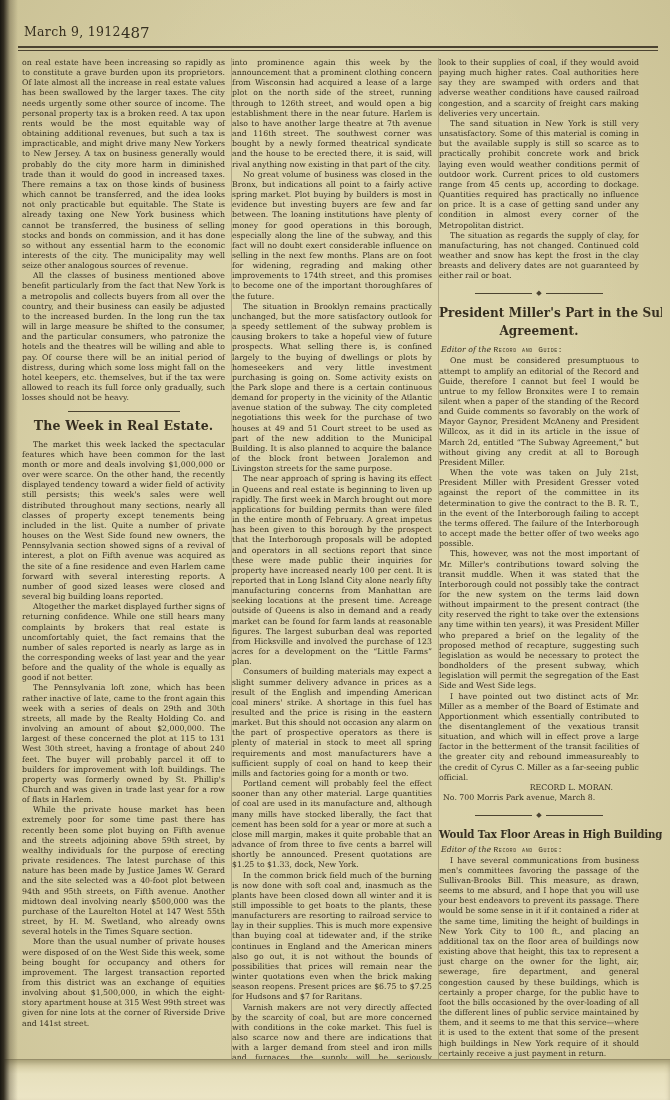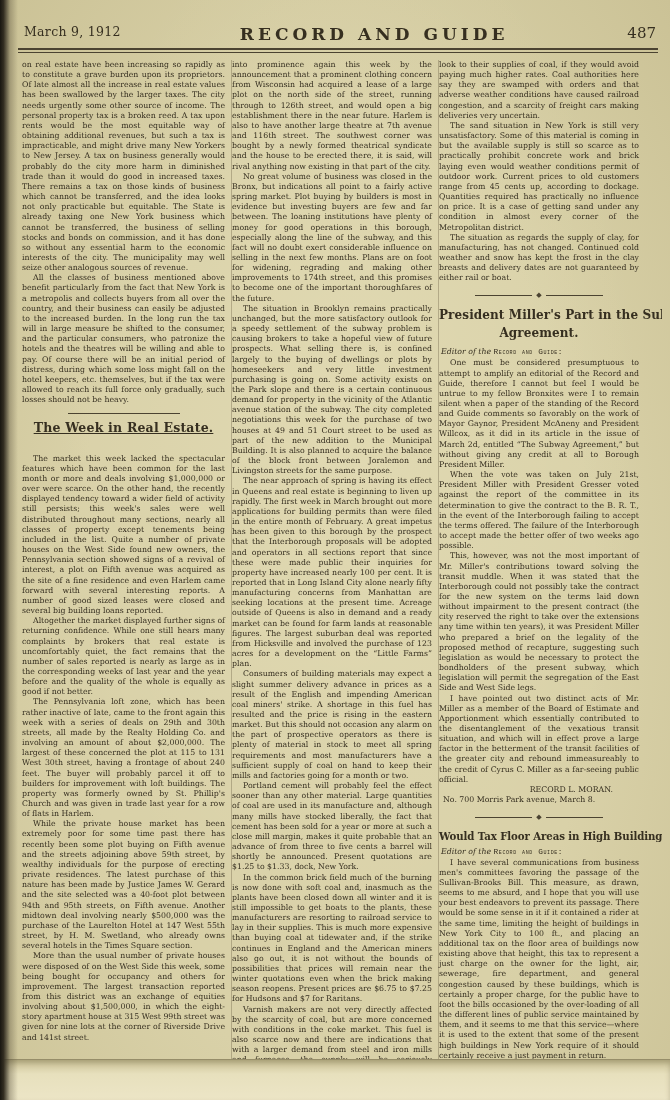--- a/index.html
+++ b/index.html
@@ -41,21 +41,21 @@
     font-size:7.8px;line-height:10.15px;text-align:justify;
     text-justify:inter-word;
   }
   .col-mid,.col-right{border-left:1px solid rgba(100,90,64,0.35);margin-left:6px;width:200px;}
   .para{margin:0;text-indent:11px;}
   .cont .para:first-child{text-indent:0;}
   
   .center-rule{width:112px;margin:8px auto 7px;border-top:1px solid #4b4331;}
   .section-heading{
     text-align:center;font-size:12.5px;font-weight:bold;letter-spacing:0.2px;
-    margin:0 0 18px;text-indent:0;line-height:1.15;text-decoration:underline;
+    margin:0 0 6px;text-indent:0;line-height:1.15;
   }
   
   .divider{display:flex;align-items:center;justify-content:center;width:128px;margin:9px auto 8px;}
   .divider .seg{flex:1;border-top:1px solid #4b4331;}
   .divider .diamond{font-size:7px;line-height:7px;padding:0 4px;color:#4b4331;}
   .letter-heading{
     text-align:center;font-weight:bold;margin:0 0 5px;text-indent:0;
   }
   .letter-heading .hline{display:block;font-size:12px;line-height:1.45;letter-spacing:0.1px;white-space:nowrap;}
   .letter-heading-single{font-size:10.2px;line-height:1.5;white-space:nowrap;letter-spacing:-0.1px;margin-bottom:2px;}
@@ -65,21 +65,20 @@
   .addr{margin:0;text-indent:4px;}
 </style>
 </head>
 <body>
 
 <div class="gutter-shadow"></div>
 <div class="bottom-edge"></div>
 
 <div class="header">
   <span class="issue-date">March 9, 1912</span>
-  <span class="masthead">RECORD AND GUIDE</span>
   <span class="page-number">487</span>
 </div>
 <div class="header-rule"></div>
 
 <div class="columns">
 
   <div class="col col-left">
     <div class="cont">
         <p class="para">on real estate have been increasing so rapidly as to constitute a grave burden upon its proprietors. Of late almost all the increase in real estate values has been swallowed by the larger taxes. The city needs urgently some other source of income. The personal property tax is a broken reed. A tax upon rents would be the most equitable way of obtaining additional revenues, but such a tax is impracticable, and might drive many New Yorkers to New Jersey. A tax on business generally would probably do the city more harm in diminished trade than it would do good in increased taxes. There remains a tax on those kinds of business which cannot be transferred, and the idea looks not only practicable but equitable. The State is already taxing one New York business which cannot be transferred, the business of selling stocks and bonds on commission, and it has done so without any essential harm to the economic interests of the city. The municipality may well seize other analogous sources of revenue.</p>
         <p class="para">All the classes of business mentioned above benefit particularly from the fact that New York is a metropolis and collects buyers from all over the country, and their business can easily be adjusted to the increased burden. In the long run the tax will in large measure be shifted to the consumer, and the particular consumers, who patronize the hotels and the theatres will be willing and able to pay. Of course there will be an initial period of distress, during which some loss might fall on the hotel keepers, etc. themselves, but if the tax were allowed to reach its full force only gradually, such losses should not be heavy.</p>

